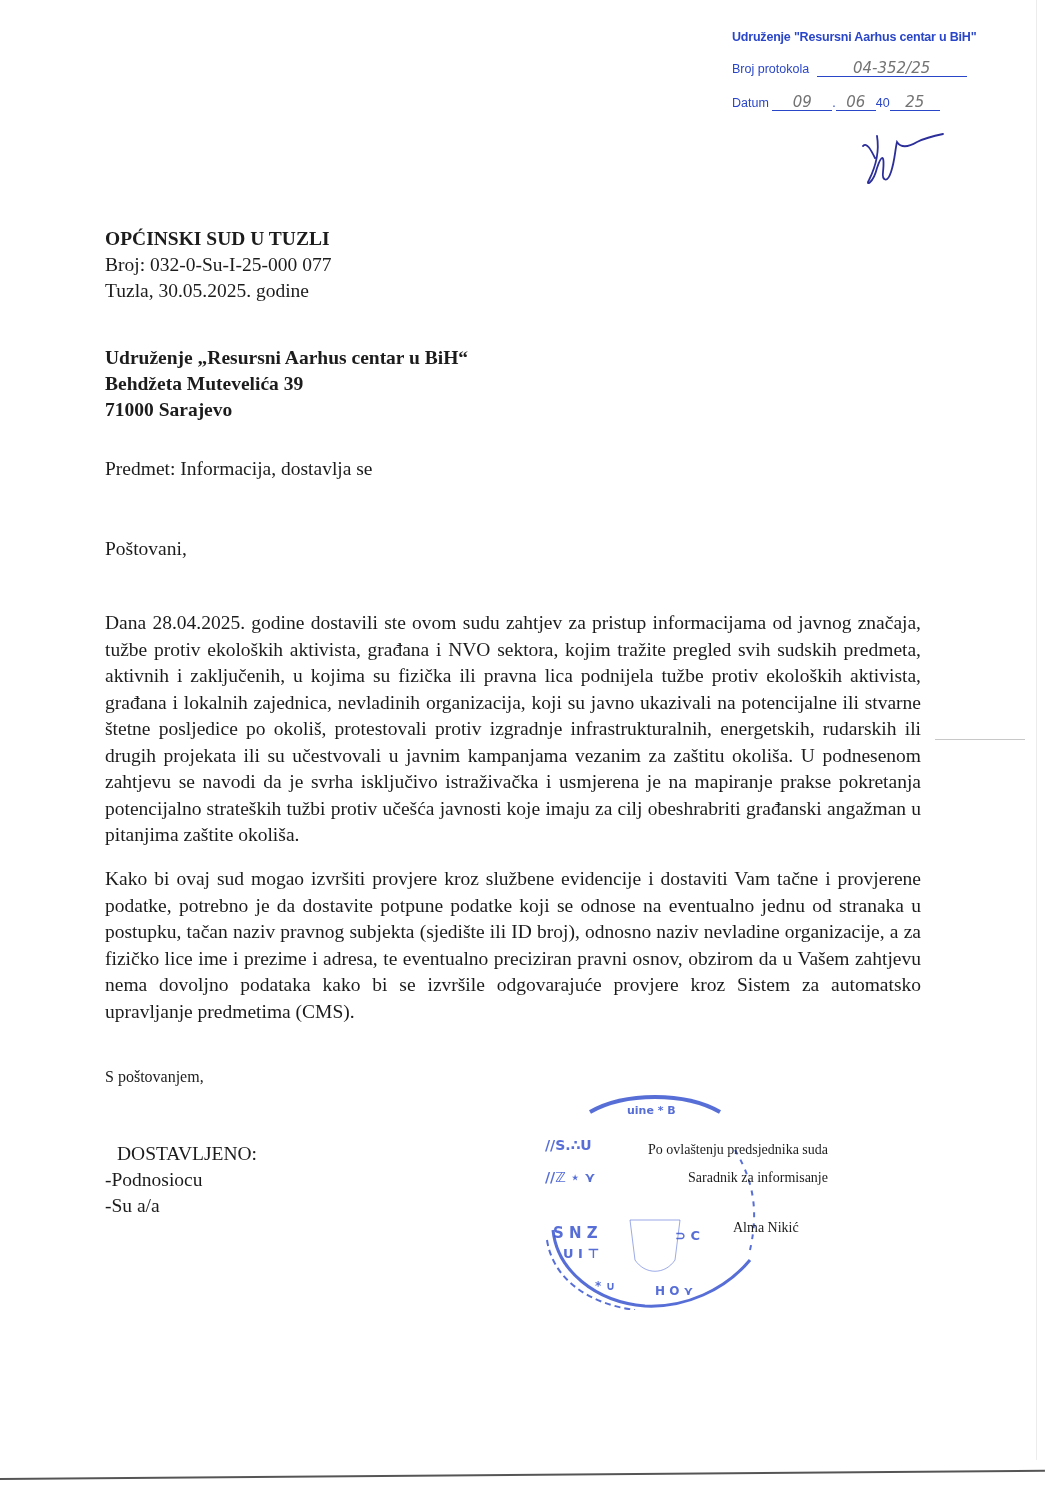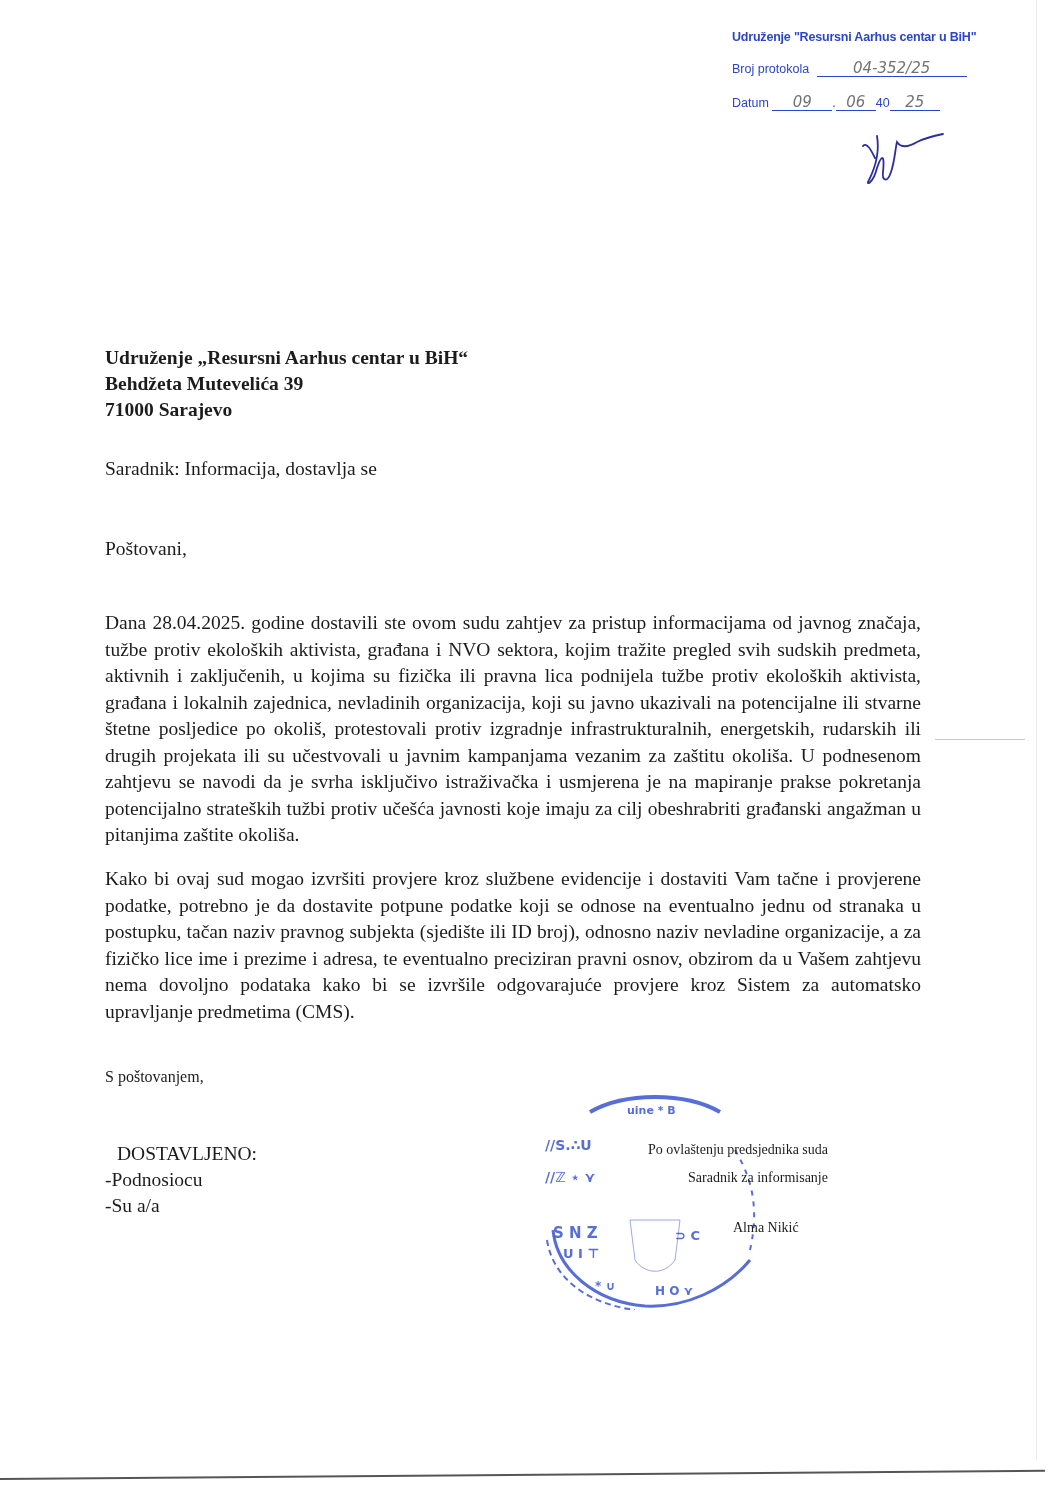--- a/index.html
+++ b/index.html
@@ -70,28 +70,33 @@
       <span>Datum</span>
       <span class="fill f-d1">09</span><span class="sep">.</span><span class="fill f-d2">06</span><span class="sep">40</span><span class="fill f-d3">25</span>
     </div>
   </div>
 
   <svg class="signature" viewBox="0 0 110 60">
     <path d="M8 18 C12 14, 16 22, 20 30 M22 8 C24 20, 22 36, 14 52 C10 58, 18 56, 22 40 C26 28, 30 24, 28 44 C27 52, 32 56, 36 44 C40 32, 40 22, 42 14 C46 20, 52 20, 62 14 C70 10, 78 8, 88 6" fill="none" stroke="#2c2f9a" stroke-width="1.8" stroke-linecap="round"></path>
   </svg>
 
 
+  <div class="court">
+    <div class="name">OPĆINSKI SUD U TUZLI</div>
+    <div>Broj: 032-0-Su-I-25-000 077</div>
+    <div>Tuzla, 30.05.2025. godine</div>
+  </div>
 
   <div class="recip">
     <div>Udruženje „Resursni Aarhus centar u BiH“</div>
     <div>Behdžeta Mutevelića 39</div>
     <div>71000 Sarajevo</div>
   </div>
 
-  <div class="subject">Saradnik: Informacija, dostavlja se</div>
+  <div class="subject">Predmet: Informacija, dostavlja se</div>
   <div class="salut">Poštovani,</div>
 
   <div class="para p1">Dana 28.04.2025. godine dostavili ste ovom sudu zahtjev za pristup informacijama od javnog značaja, tužbe protiv ekoloških aktivista, građana i NVO sektora, kojim tražite pregled svih sudskih predmeta, aktivnih i zaključenih, u kojima su fizička ili pravna lica podnijela tužbe protiv ekoloških aktivista, građana i lokalnih zajednica, nevladinih organizacija, koji su javno ukazivali na potencijalne ili stvarne štetne posljedice po okoliš, protestovali protiv izgradnje infrastrukturalnih, energetskih, rudarskih ili drugih projekata ili su učestvovali u javnim kampanjama vezanim za zaštitu okoliša. U podnesenom zahtjevu se navodi da je svrha isključivo istraživačka i usmjerena je na mapiranje prakse pokretanja potencijalno strateških tužbi protiv učešća javnosti koje imaju za cilj obeshrabriti građanski angažman u pitanjima zaštite okoliša.</div>
   <div class="para p2">Kako bi ovaj sud mogao izvršiti provjere kroz službene evidencije i dostaviti Vam tačne i provjerene podatke, potrebno je da dostavite potpune podatke koji se odnose na eventualno jednu od stranaka u postupku, tačan naziv pravnog subjekta (sjedište ili ID broj), odnosno naziv nevladine organizacije, a za fizičko lice ime i prezime i adresa, te eventualno preciziran pravni osnov, obzirom da u Vašem zahtjevu nema dovoljno podataka kako bi se izvršile odgovarajuće provjere kroz Sistem za automatsko upravljanje predmetima (CMS).</div>
 
   <div class="closing">S poštovanjem,</div>
 
   <div class="deliv">
     <div class="h">DOSTAVLJENO:</div>
     <div>-Podnosiocu</div>

